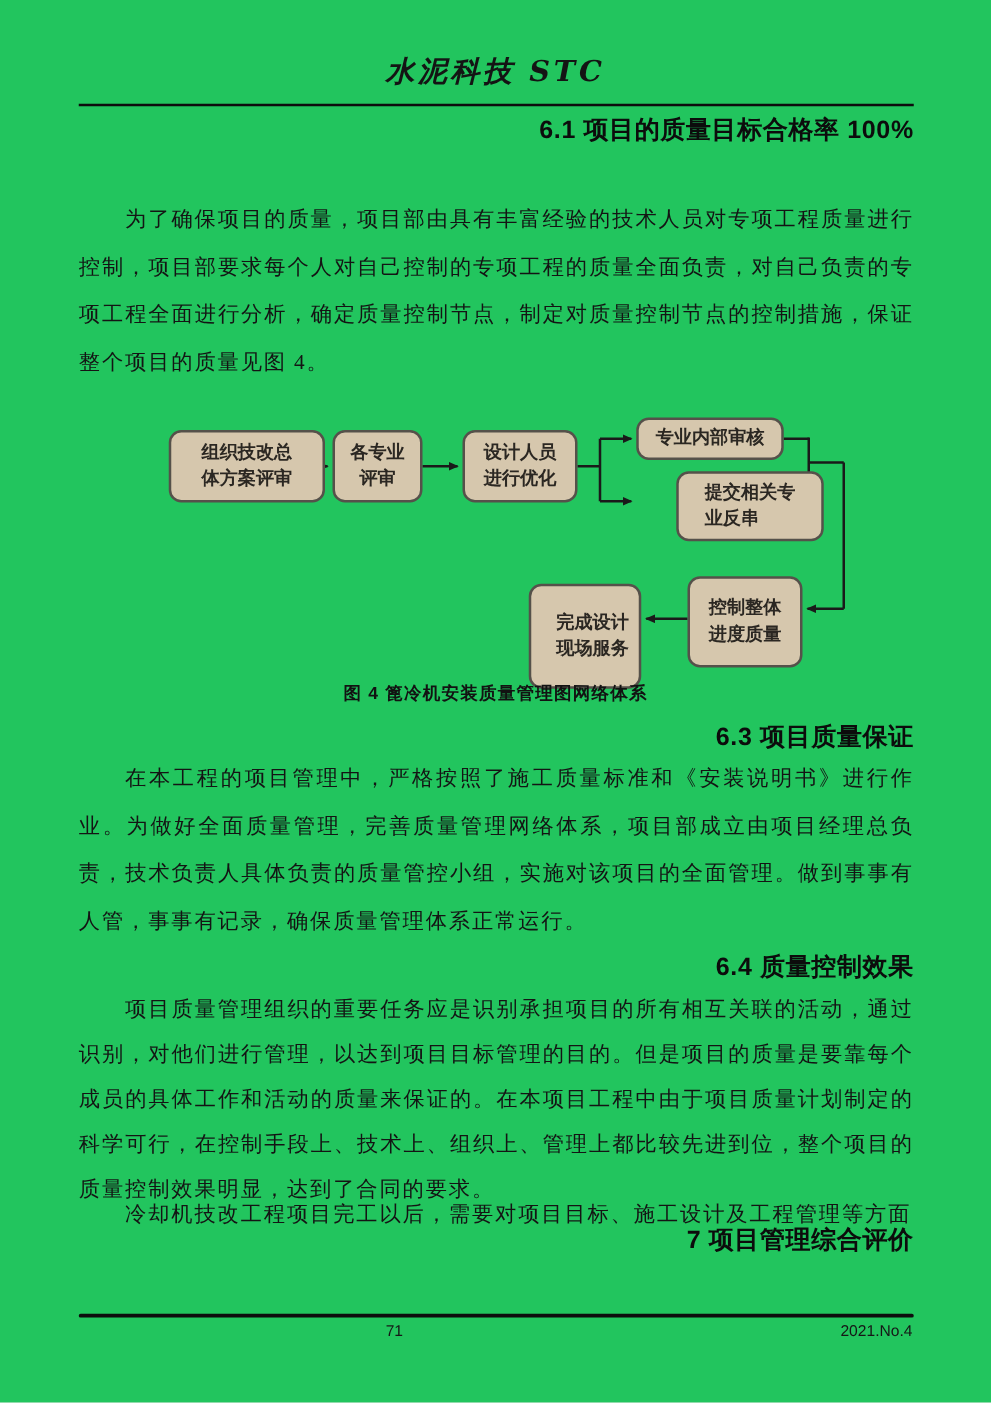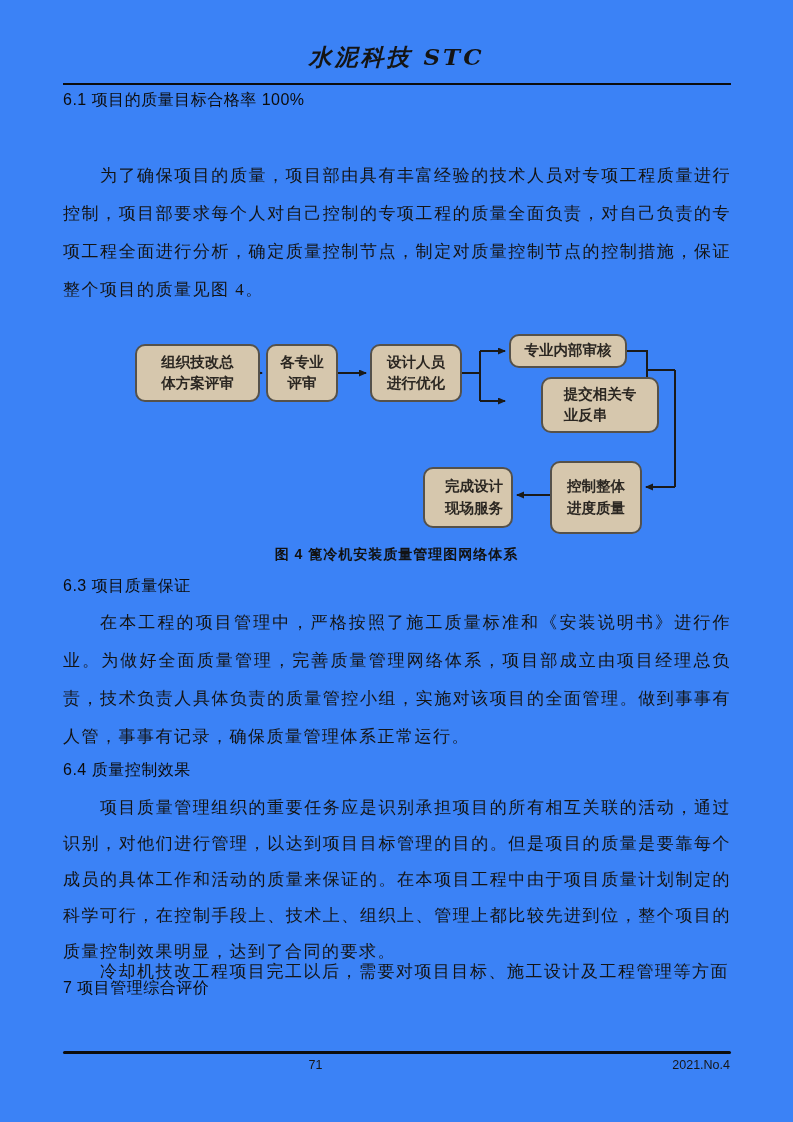--- a/index.html
+++ b/index.html
@@ -1,36 +1,37 @@
 <!DOCTYPE html>
 <html><head>
 <meta charset="utf-8">
 <style>
   html,body{margin:0;padding:0;background:#e9e9e9;}
   .page{
     position:relative;width:793px;height:1122px;margin:0 auto;
-    background:#3b82f6;overflow:hidden;
+    background:#22c55e;overflow:hidden;
     font-family:"Liberation Serif","DejaVu Serif",serif;
     color:#111111;
   }
   .abs{position:absolute;}
   .header-title{
     top:42px;left:0;width:793px;text-align:center;
     font-size:23px;font-style:italic;font-weight:600;
     letter-spacing:3px;color:#141414;
     font-family:"DejaVu Serif","Liberation Serif",serif;
   }
   .rule{left:63px;width:668px;background:#0d0d0d;}
   .rule-top{top:83px;height:2px;}
   .rule-bottom{top:1051px;height:3px;border-radius:2px;}
   .sec-heading{
     left:63px;width:668px;
     font-family:"Liberation Sans","DejaVu Sans",sans-serif;
-    font-weight:normal;font-size:16px;color:#0c0c0c;letter-spacing:0.5px;
+    font-weight:bold;font-size:20px;color:#0c0c0c;letter-spacing:0.5px;
     white-space:nowrap;
+    text-align:right;
   }
   .para{
     left:63px;width:668px;
     font-size:17px;line-height:38px;letter-spacing:1.5px;
     text-align:justify;text-indent:37px;color:#141414;
   }
   .p7{line-height:34px;}
   .p64{line-height:36px;}
   
   .flowchart{top:325px;left:100px;width:645px;height:218px;}
@@ -42,21 +43,21 @@
     font-family:"Liberation Sans","DejaVu Sans",sans-serif;
     font-weight:bold;font-size:14.5px;line-height:1.45;
     color:#2b2722;text-align:left;white-space:pre-line;
   }
   .n1{left:35px;top:19px;width:125px;height:58px;}
   .n2{left:166px;top:19px;width:72px;height:58px;text-align:center;}
   .n3{left:270px;top:19px;width:92px;height:58px;}
   .n4{left:409px;top:9px;width:118px;height:34px;}
   .n5{left:409px;top:52px;width:118px;height:56px;margin-left:32px;}
   .n6{left:450px;top:136px;width:92px;height:73px;}
-  .n7{left:323px;top:142px;width:90px;height:61px;padding-left:12px;}
+  .n7{left:323px;top:142px;width:90px;height:84px;padding-left:12px;}
   .fig-caption{
     top:546px;left:0;width:793px;text-align:center;
     font-size:14px;font-weight:600;letter-spacing:1px;color:#121212;
     font-family:"Liberation Sans","DejaVu Sans",sans-serif;
   }
   .footer-item{
     top:1058px;font-size:12.5px;color:#161616;
     font-family:"Liberation Sans","DejaVu Sans",sans-serif;
   }
   .footer-page{left:0;width:631px;text-align:center;}

